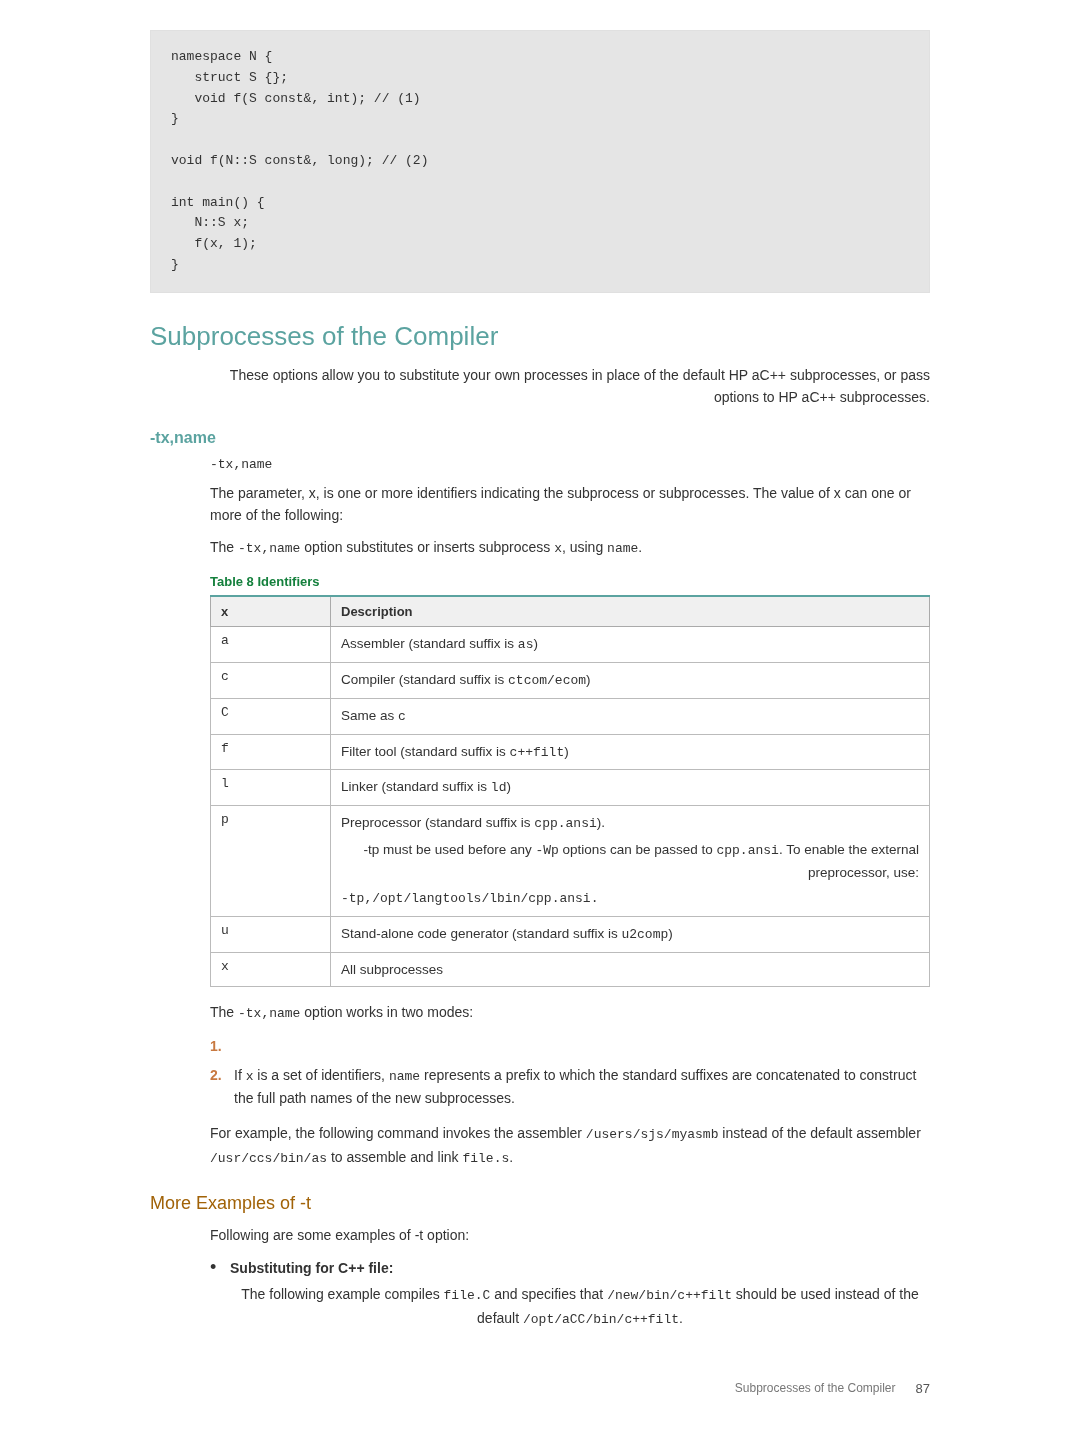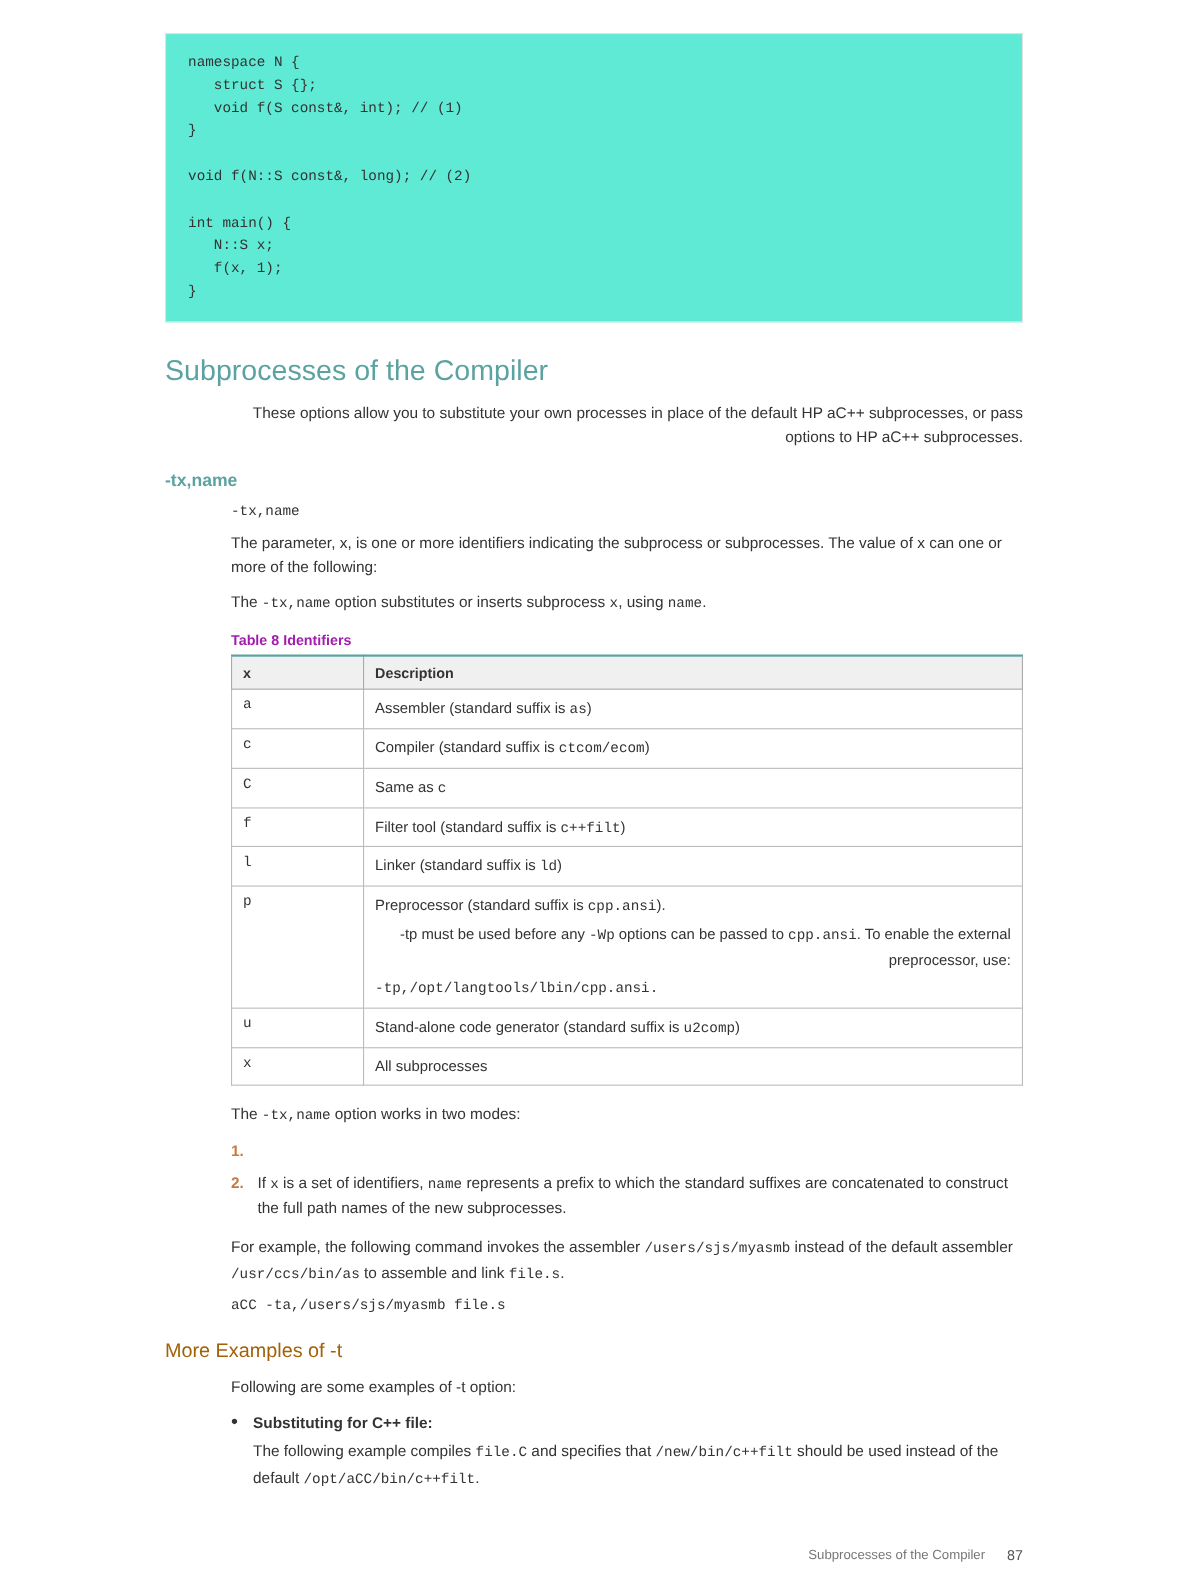--- a/index.html
+++ b/index.html
@@ -14,21 +14,21 @@
     }
 
     .page {
       max-width: 900px;
       margin: 0 auto;
       padding: 30px 60px 60px 60px;
     }
 
     
     .code-block {
-      background: #5eead4;
+      background: #e5e5e5;
       border: 1px solid #e0e0e0;
       padding: 16px 20px;
       font-family: 'Courier New', Courier, monospace;
       font-size: 13px;
       color: #333;
       margin-bottom: 28px;
       white-space: pre;
       line-height: 1.6;
     }
 
@@ -74,21 +74,21 @@
 
     code, .inline-code {
       font-family: 'Courier New', Courier, monospace;
       font-size: 13px;
     }
 
     
     .table-title {
       font-size: 13px;
       font-weight: bold;
-      color: #a21caf;
+      color: #15803d;
       margin-left: 60px;
       margin-bottom: 6px;
       margin-top: 14px;
     }
 
     .data-table {
       width: calc(100% - 60px);
       margin-left: 60px;
       border-collapse: collapse;
       margin-bottom: 14px;
@@ -173,20 +173,21 @@
       flex: 1;
     }
 
     .bullet-bold {
       font-weight: bold;
       margin-bottom: 4px;
     }
 
     .bullet-body {
       line-height: 1.6;
+      text-align: center;
     }
 
     
     .cmd-block {
       font-family: 'Courier New', Courier, monospace;
       font-size: 13px;
       margin-left: 60px;
       margin-bottom: 12px;
       margin-top: 6px;
     }
@@ -320,21 +321,20 @@
     <li>
       <span class="num-label">2.</span>
       <span>If <code>x</code> is a set of identifiers, <code>name</code> represents a prefix to which the standard suffixes are concatenated to construct the full path names of the new subprocesses.</span>
     </li>
   </ul>
 
   <p class="body-text">
     For example, the following command invokes the assembler <code>/users/sjs/myasmb</code> instead of the default assembler <code>/usr/ccs/bin/as</code> to assemble and link <code>file.s</code>.
   </p>
 
-  <div class="cmd-block">aCC -ta,/users/sjs/myasmb file.s</div>
 
   <h2 class="more-examples-heading">More Examples of -t</h2>
 
   <p class="body-text">Following are some examples of -t option:</p>
 
   <ul class="bullet-list">
     <li>
       <span class="bullet-dot">•</span>
       <div class="bullet-content">
         <div class="bullet-bold">Substituting for C++ file:</div>

